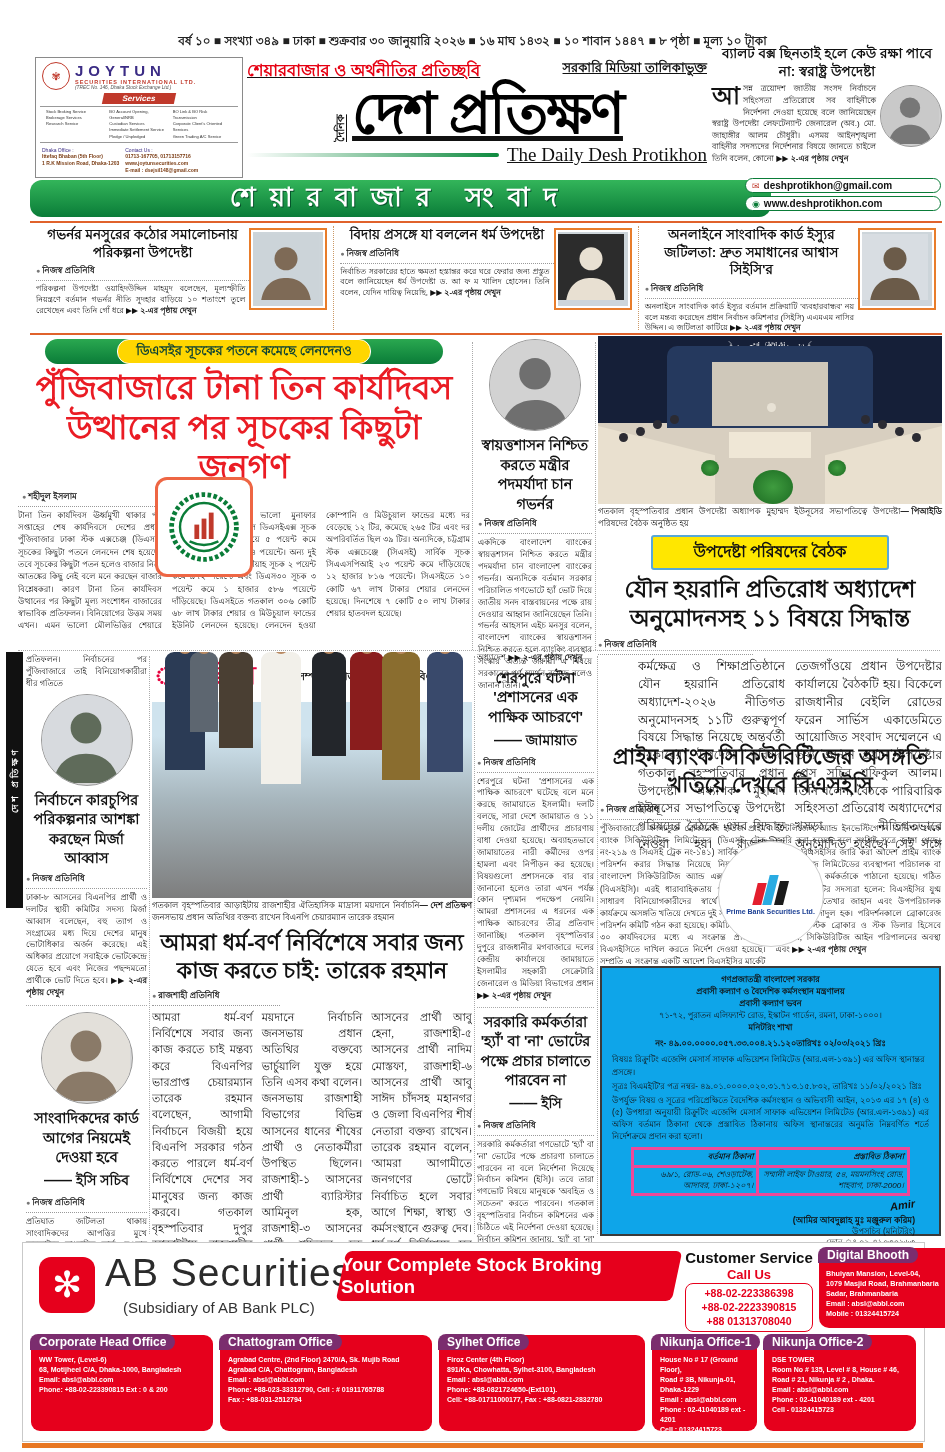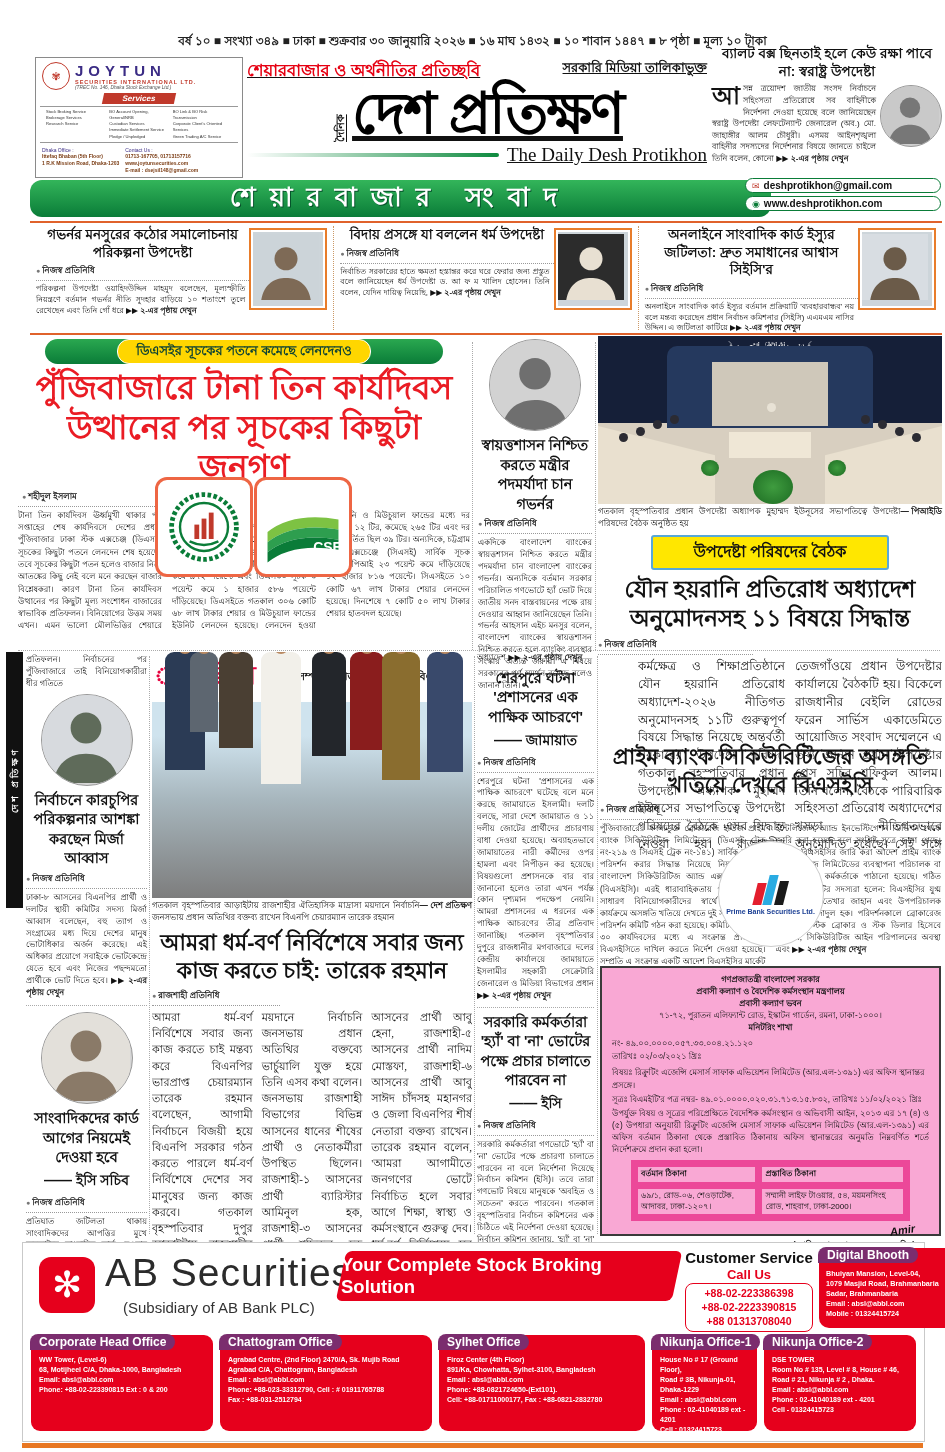--- a/index.html
+++ b/index.html
@@ -152,28 +152,28 @@
   .pb-wrap{position:relative;}
   .pb-body{column-count:2;column-gap:10px;font-size:8.2px;line-height:1.48;height:198px;overflow:hidden;}
   .pb-logo{position:absolute;left:50%;top:18px;transform:translateX(-50%);width:104px;height:104px;
            border-radius:50%;background:#fff;border:1px solid #ccc;display:flex;flex-direction:column;
            align-items:center;justify-content:center;gap:3px;}
   .pb-mark{display:flex;gap:2px;align-items:flex-end;height:34px;}
   .pb-mark i{display:block;width:9px;height:30px;transform:skew(-14deg);}
   .pb-name{font-size:7px;font-weight:800;color:#1b3f94;text-align:center;line-height:1.2;}
 
   
-  .notice{position:absolute;left:600px;top:966px;width:341px;height:270px;background:#f9a8d4;
+  .notice{position:absolute;left:600px;top:966px;width:341px;height:270px;background:#0ea5e9;
           border:2px solid #3a3a3a;padding:6px 10px;box-sizing:border-box;font-size:8.2px;}
   .nt-c{text-align:center;font-weight:800;line-height:1.45;}
-  .nt-row{display:flex;justify-content:center;font-weight:400;margin:4px 0 3px;flex-direction:column;}
+  .nt-row{display:flex;justify-content:center;font-weight:700;margin:4px 0 3px;}
   .nt-sub{font-weight:400;margin-bottom:1px;}
   .nt-body{text-align:justify;line-height:1.45;margin-top:2px;}
   .nt-table{width:88%;margin:4px auto 2px;border-collapse:collapse;}
-  .nt-table th,.nt-table td{border:7px solid #ec4899;text-align:left;font-size:8px;padding:2px 3px;line-height:1.35;}
+  .nt-table th,.nt-table td{border:3px solid #ec4899;text-align:right;font-size:8px;padding:2px 3px;line-height:1.35;font-style:italic;}
   .nt-sig{text-align:right;padding-right:14px;line-height:1.4;}
   .nt-sig .scr{font-style:italic;font-weight:bold;font-size:11px;transform:rotate(-8deg);display:inline-block;}
   .nt-sig .nm{font-weight:800;font-size:8.6px;}
   .nt-sig .em{color:#8b1a1a;}
 
   
   .ad{position:absolute;left:22px;top:1242px;width:901px;height:198px;border:1px solid #c9c9c9;background:#fff;}
   .ab-mark{position:absolute;left:16px;top:14px;width:56px;height:56px;background:#e6001c;border-radius:12px;
            display:flex;align-items:center;justify-content:center;color:#fff;font-size:36px;}
   .ab-brand{position:absolute;left:82px;top:8px;font-size:39px;color:#2b2b2b;letter-spacing:1px;}
@@ -339,29 +339,20 @@
     <div class="logo-box dse-box">
       <svg viewBox="0 0 60 60" width="72" height="72">
         <circle cx="30" cy="30" r="27" fill="#fff" stroke="#0a7c38" stroke-width="4" stroke-dasharray="3 2"></circle>
         <circle cx="30" cy="30" r="20" fill="#fff" stroke="#0a7c38" stroke-width="2"></circle>
         <rect x="22" y="28" width="4" height="12" fill="#c0392b"></rect>
           <rect x="28" y="23" width="4" height="17" fill="#c0392b"></rect>
           <rect x="34" y="18" width="4" height="22" fill="#c0392b"></rect>
         <path d="M18 42q12 6 24 0" stroke="#0a7c38" stroke-width="2" fill="none"></path>
       </svg>
     </div>
-    <div class="logo-box cse-box">
-      <svg viewBox="0 0 60 60" width="76" height="76">
-        <rect x="4" y="4" width="52" height="52" rx="8" fill="#fff"></rect>
-        <path d="M2 34q20-16 56-10v8q-36-6-56 10z" fill="#7dc243"></path>
-        <path d="M2 42q20-16 56-10v8q-36-6-56 10z" fill="#2e9e4f"></path>
-        <path d="M2 50q20-16 56-10v8q-36-6-56 10z" fill="#0a7c38"></path>
-        <text x="38" y="50" font-size="11" font-weight="bold" fill="#fff">CSE</text>
-      </svg>
-    </div>
   </div>
 
   <div class="gov">
     <div class="portrait">
       <svg viewBox="0 0 24 24" width="90" height="90">
           <rect width="24" height="24" fill="#d2d2d2"></rect>
           <circle cx="12" cy="9" r="4.2" fill="#6f6f6f"></circle>
           <path d="M3 24c1-6 5-8 9-8s8 2 9 8z" fill="#6f6f6f"></path>
         </svg>
     </div>

